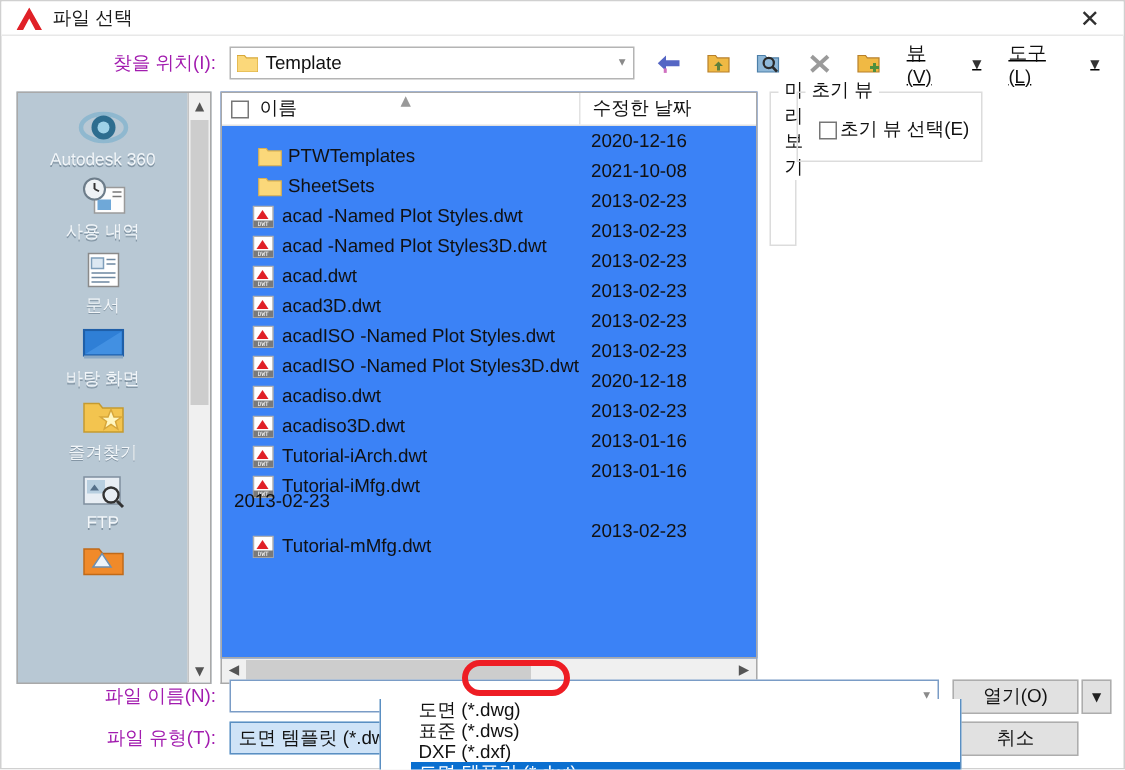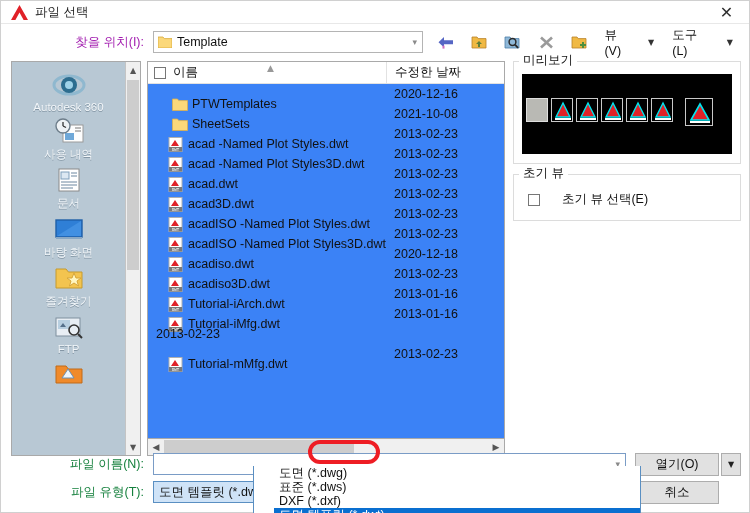--- a/index.html
+++ b/index.html
@@ -55,21 +55,21 @@
     border:1px solid #b4b4b4; background:#fff;
     display:flex; align-items:center; padding:0 2px 0 4px;
     position:relative;
   }
   .path-folder-ico { width:14px; height:12px; flex:none; margin-right:5px; }
   .path-value { font-size:12.5px; color:#111; flex:1; }
   .combo-caret {
     font-size:9px; color:#8a8a8a; padding-right:3px;
     font-family:"DejaVu Sans", sans-serif;
   }
-  .toolbar { display:flex; align-items:flex-start; gap:4px; margin-left:8px; }
+  .toolbar { display:flex; align-items:flex-start; gap:4px; margin-left:8px;text-decoration:underline; }
   .tb-btn {
     width:30px; height:26px;
     display:flex; align-items:center; justify-content:center;
   }
   .tb-text {
     font-size:12.5px; color:#111; padding:0 3px 0 6px;
     display:flex; align-items:center; height:26px;
   }
   .tb-arrow {
     font-size:8px; color:#333; padding:0 8px 0 8px;
@@ -179,21 +179,21 @@
   }
   .hs-track { flex:1; height:100%; position:relative; }
   .hs-thumb {
     position:absolute; left:0; top:1px; bottom:1px; width:190px;
     background:#cdcdcd;
   }
 
   
   .rightcol {
     width:228px; flex:none; margin-left:8px;
-    display:flex; flex-direction:column;
+    display:flex; flex-direction:row;
   }
   .group { position:relative; margin-bottom:10px; }
   .group-title {
     font-size:12.5px; color:#111; background:#fff;
     position:absolute; top:-9px; left:6px; padding:0 4px;
   }
   .group-box {
     border:1px solid #dcdcdc; padding:12px 8px 9px 8px;
   }
   .preview-canvas {
@@ -201,36 +201,36 @@
   }
   .thumbstrip {
     position:absolute; left:4px; top:24px; display:flex; gap:3px;
   }
   .thumb {
     width:22px; height:24px; border:1px solid #c9c9c9;
     background:#000; position:relative; overflow:hidden;
   }
   .thumb.grey { background:#b9b9b4; border-color:#dedede; }
   .thumb.sel { width:28px; height:28px; }
-  .chk-row { display:flex; align-items:center; gap:22px; padding:4px 0 3px 6px; }
+  .chk-row { display:flex; align-items:center; gap:2px; padding:4px 0 3px 6px; }
   .chk {
     width:12px; height:12px; border:1px solid #767676; background:#fff; flex:none;
   }
   .chk-label { font-size:12.5px; color:#111; }
 
   
   .footer {
     flex:none; padding:6px 8px 9px 10px;
     display:flex; flex-direction:column; gap:6px;
     position:relative;
   }
   .frow2 { display:flex; align-items:center; height:22px; }
   .f-label {
     width:142px; flex:none; text-align:right; padding-right:9px;
-    font-size:12.5px; color:#15803d;
+    font-size:12.5px; color:#a21caf;
   }
   .f-combo {
     flex:1; height:22px; border:1px solid #7a9cc6; background:#fff;
     display:flex; align-items:center; padding:0 2px 0 5px;
     font-size:12.5px; color:#111; min-width:0; position:relative;
   }
   .f-combo.typecombo { background:#cfe3f7; border-color:#5a8fc2; }
   .f-val { flex:1; white-space:nowrap; overflow:hidden; }
   .btn {
     width:84px; height:23px; flex:none; margin-left:9px;

